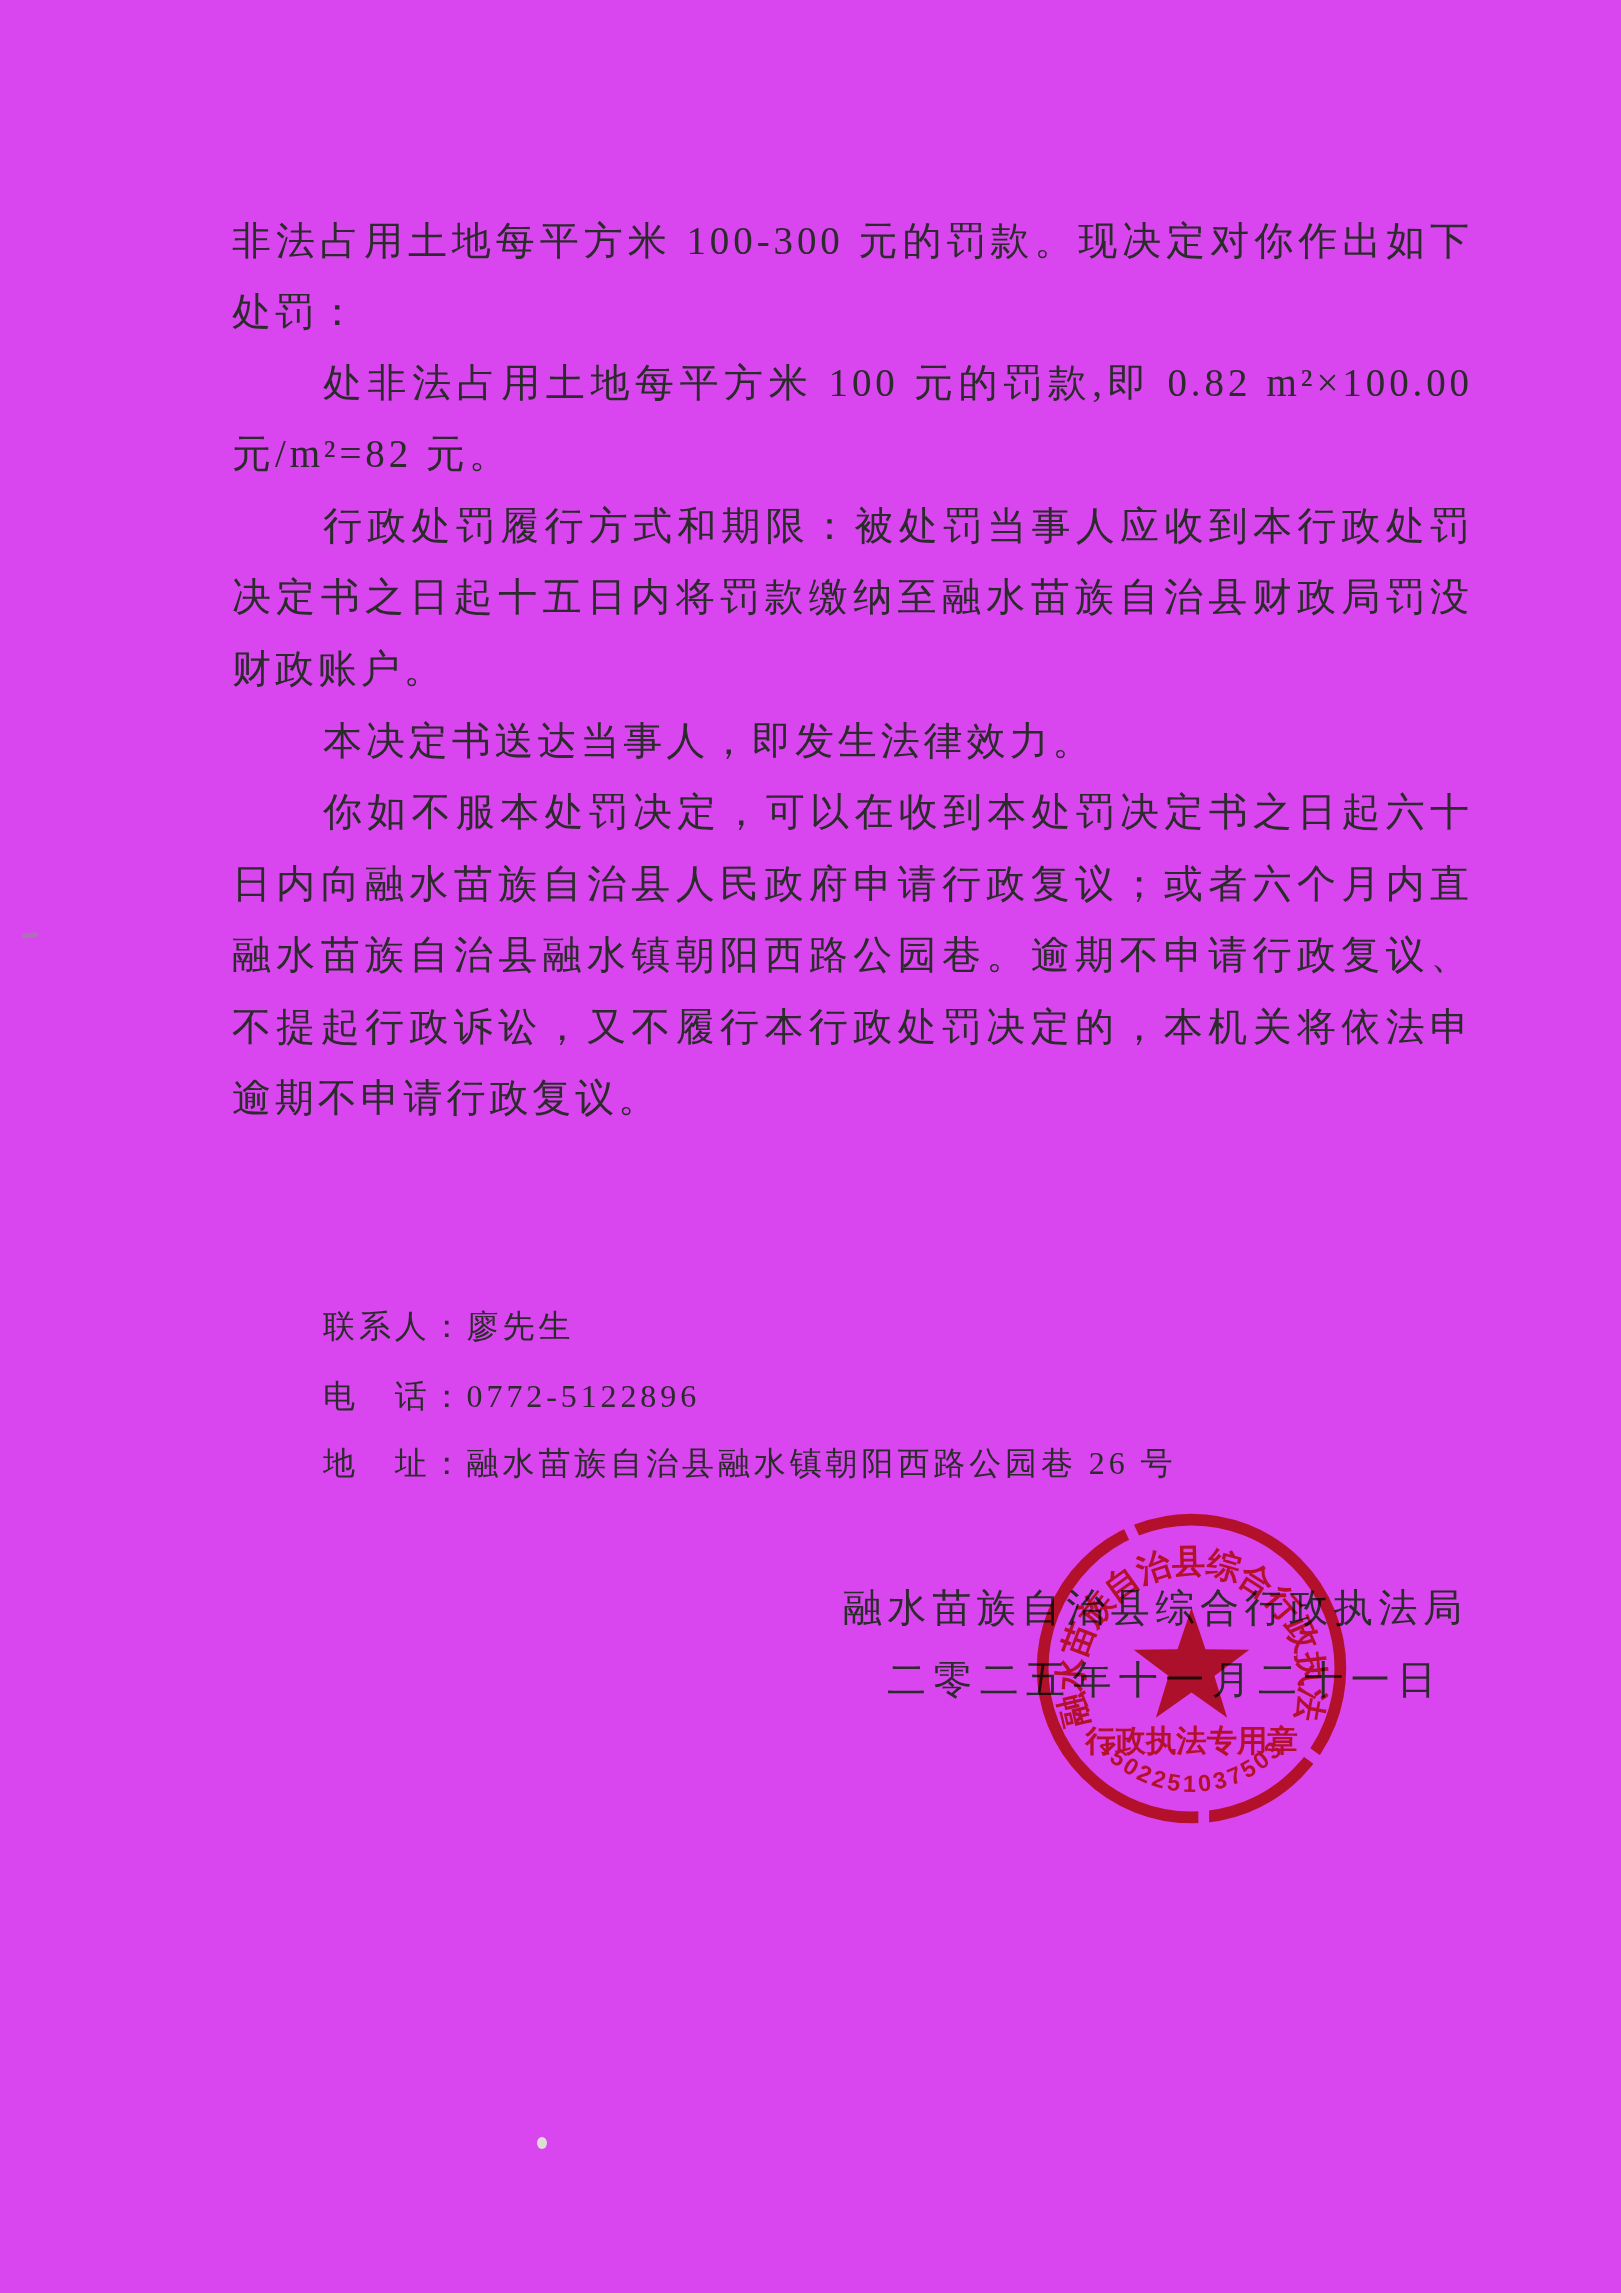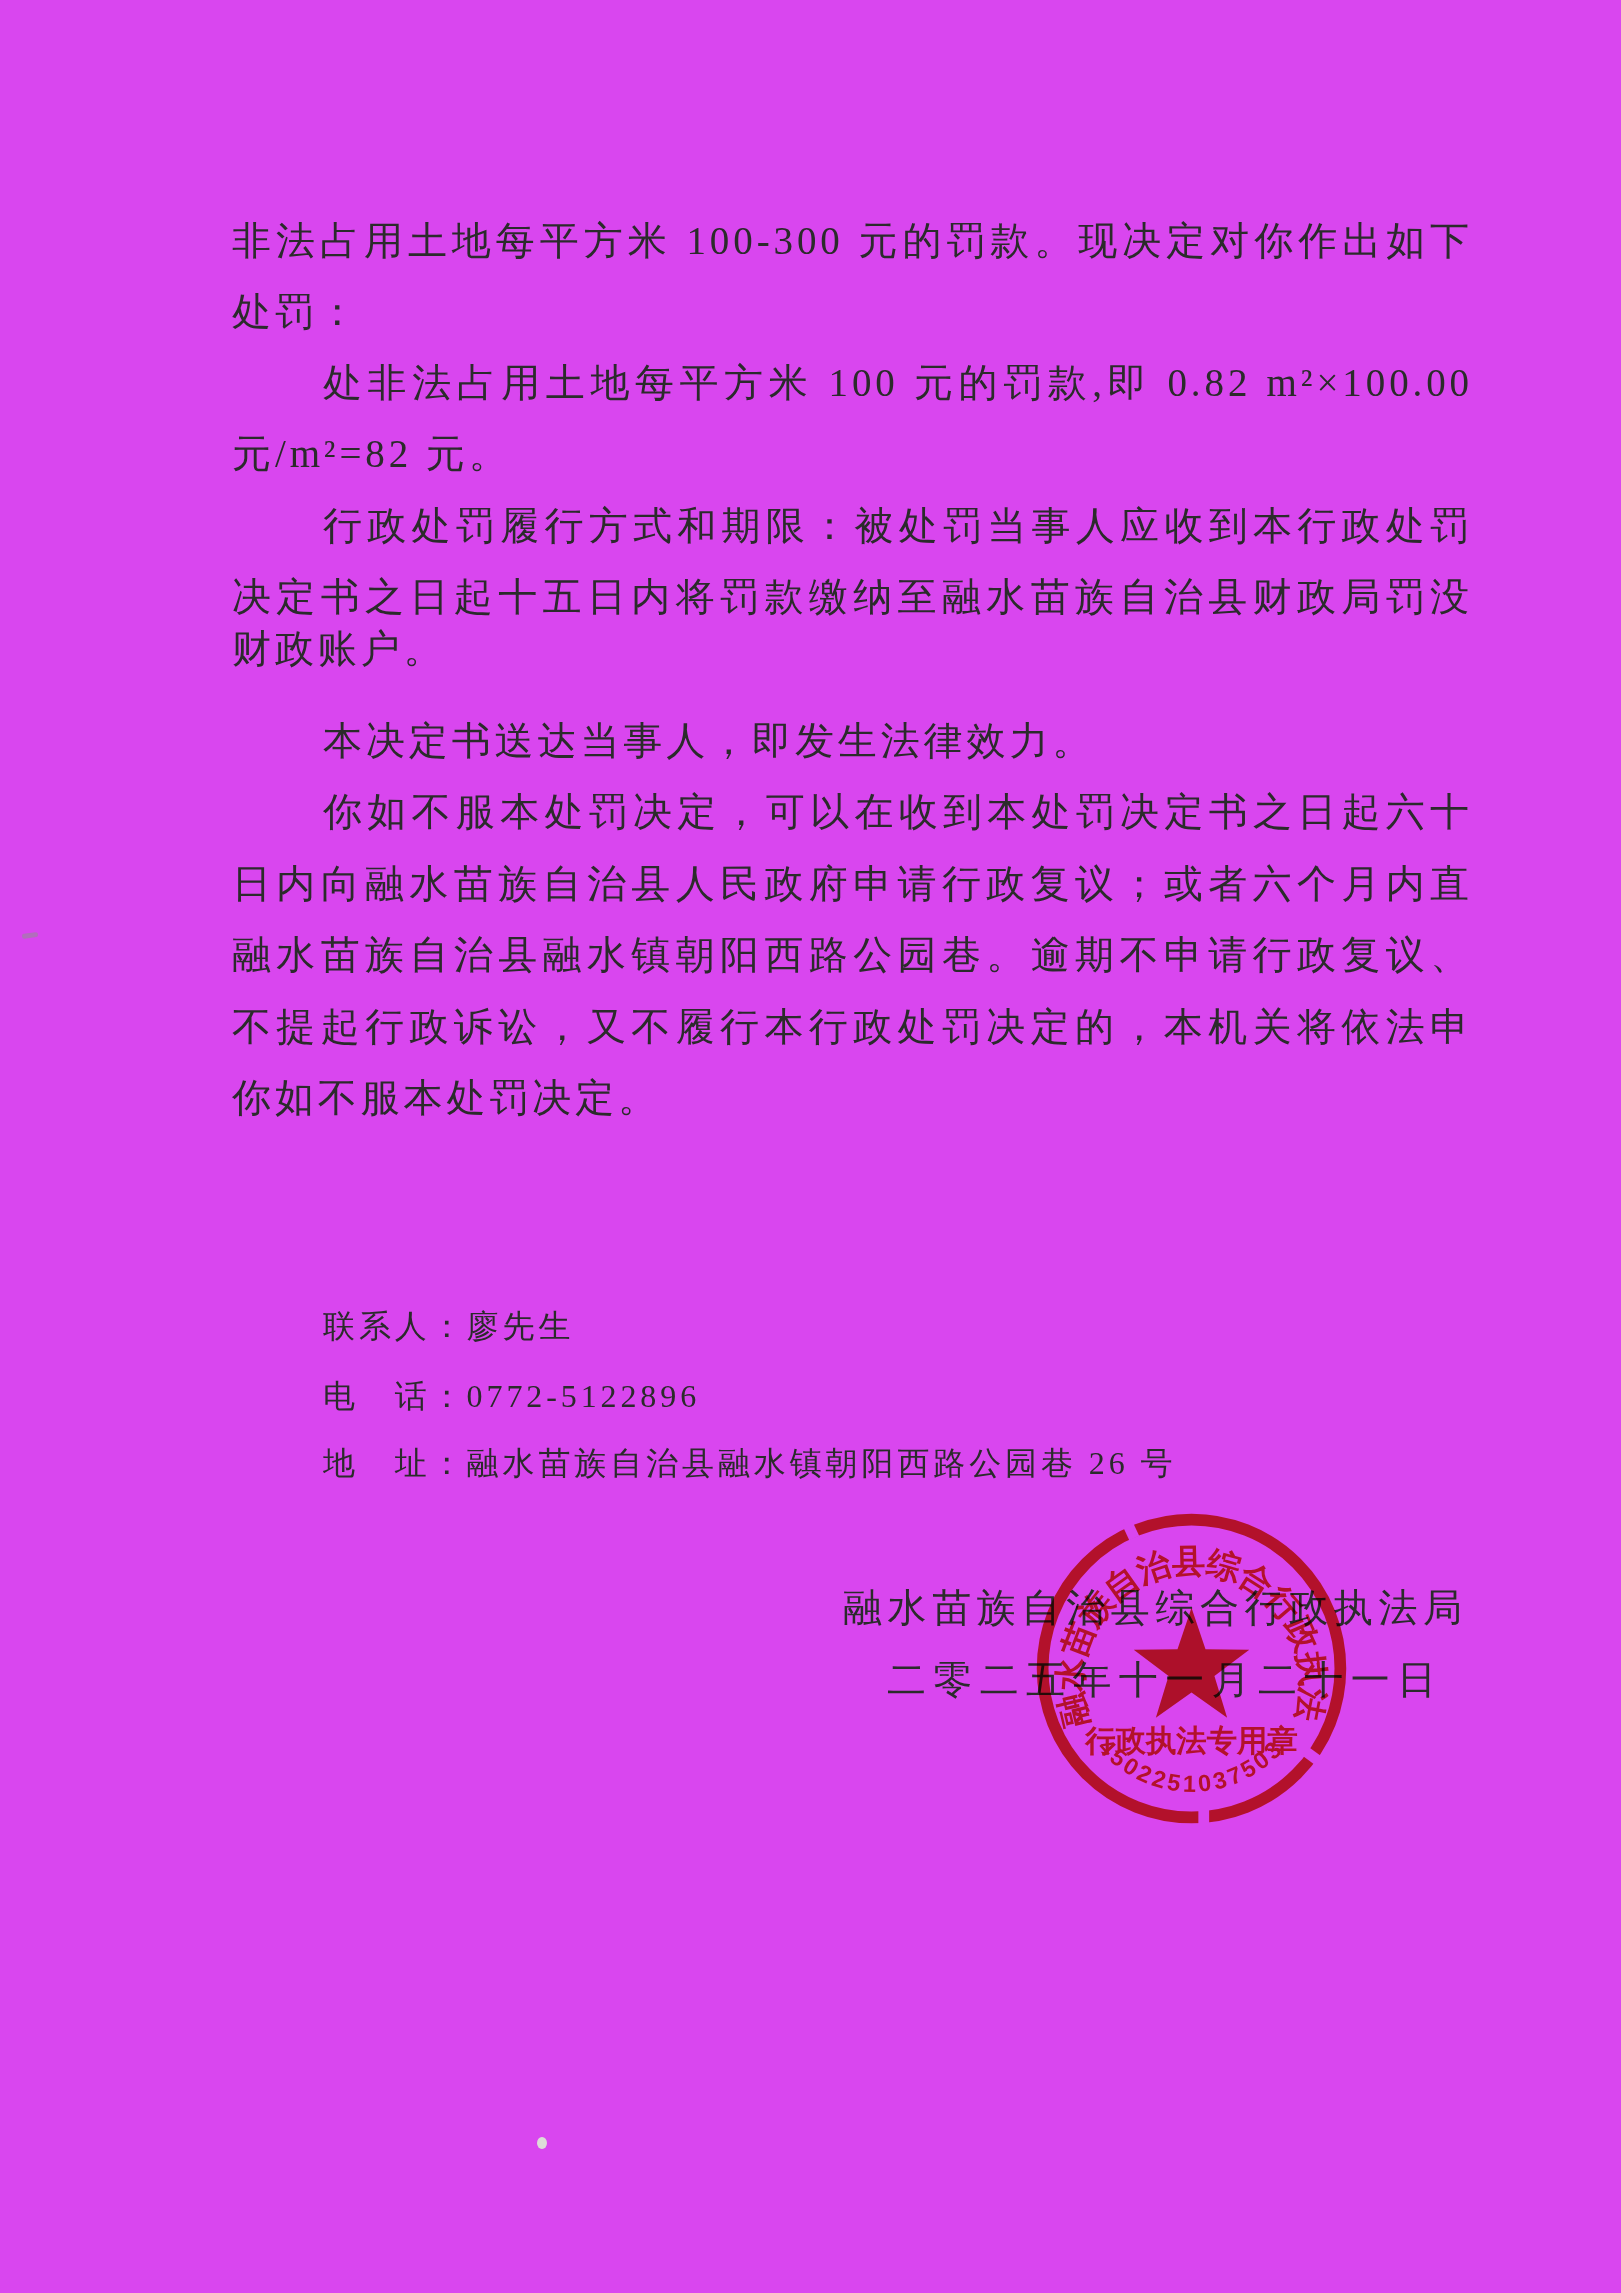--- a/index.html
+++ b/index.html
@@ -63,27 +63,27 @@
 <body>
 
 <div class="page">
 
   <div class="line fill" style="top:214px">非法占用土地每平方米 100-300 元的罚款。现决定对你作出如下</div>
   <div class="line" style="top:285px">处罚：</div>
   <div class="line fill ind" style="top:356px">处非法占用土地每平方米 100 元的罚款,即 0.82 m²×100.00</div>
   <div class="line" style="top:427px">元/m²=82 元。</div>
   <div class="line fill ind" style="top:499px">行政处罚履行方式和期限：被处罚当事人应收到本行政处罚</div>
   <div class="line fill" style="top:570px">决定书之日起十五日内将罚款缴纳至融水苗族自治县财政局罚没</div>
-  <div class="line" style="top:622px">财政账户。</div>
+  <div class="line" style="top:642px">财政账户。</div>
   <div class="line ind" style="top:714px">本决定书送达当事人，即发生法律效力。</div>
   <div class="line fill ind" style="top:785px">你如不服本处罚决定，可以在收到本处罚决定书之日起六十</div>
   <div class="line fill" style="top:857px">日内向融水苗族自治县人民政府申请行政复议；或者六个月内直</div>
   <div class="line fill" style="top:928px">融水苗族自治县融水镇朝阳西路公园巷。逾期不申请行政复议、</div>
   <div class="line fill" style="top:1000px">不提起行政诉讼，又不履行本行政处罚决定的，本机关将依法申</div>
-  <div class="line" style="top:1071px">你如不服本处罚决定。</div>
+  <div class="line" style="top:1071px">逾期不申请行政复议。</div>
 
   <div class="contact" style="top:1300px">联系人：廖先生</div>
   <div class="contact" style="top:1370px">电　话：0772-5122896</div>
   <div class="contact" style="top:1437px">地　址：融水苗族自治县融水镇朝阳西路公园巷 26 号</div>
 
   <div class="sig" style="top:1581px;left:843px;width:619px;">融水苗族自治县综合行政执法局</div>
   <div class="sig" style="top:1653px;left:887px;width:549px;">二零二五年十一月二十一日</div>
 
   <svg class="seal-svg" width="333" height="333" viewBox="0 0 340 340">
     <defs>

